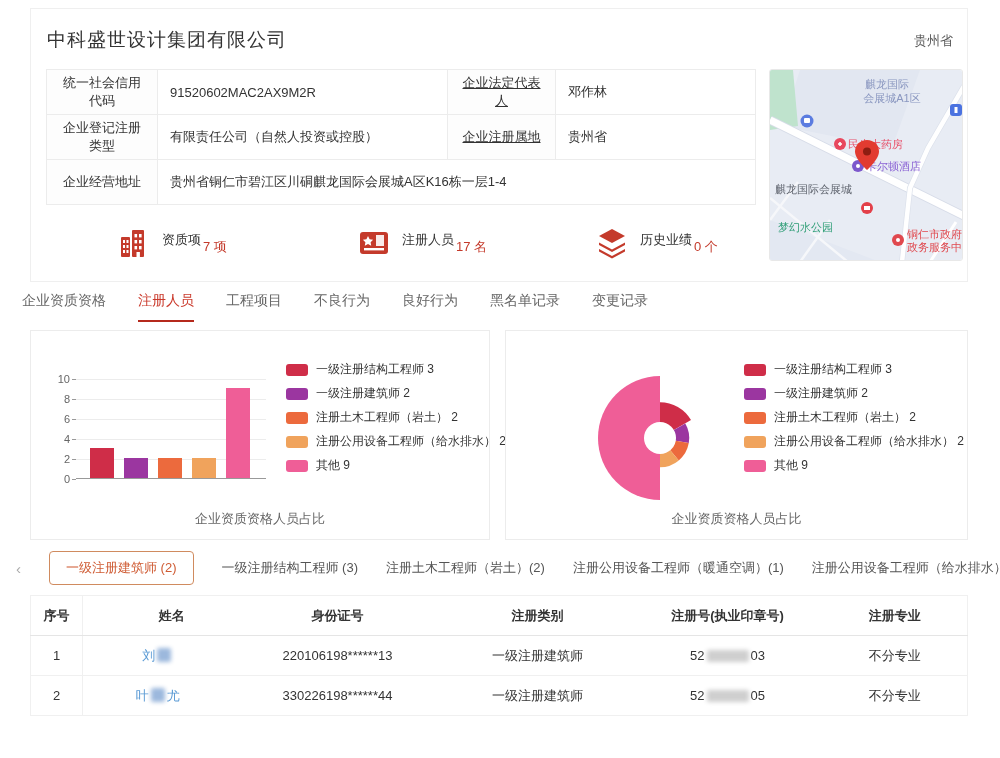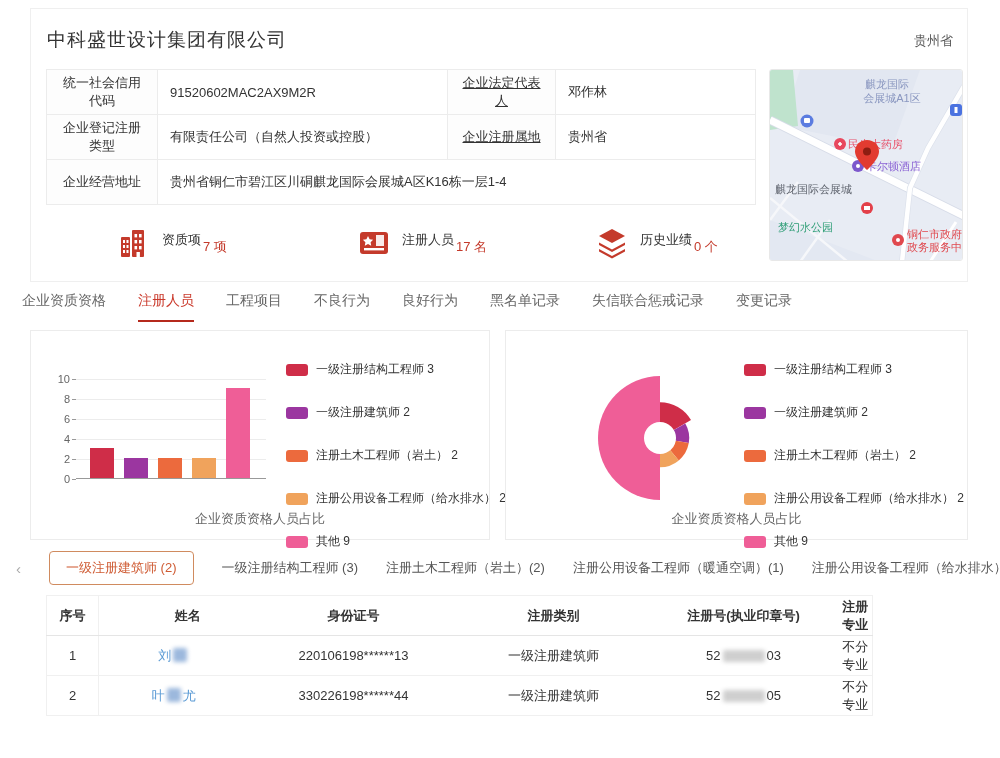--- a/index.html
+++ b/index.html
@@ -45,38 +45,38 @@
   #card-bar { left:30px; width:460px; }
   #card-rose { left:505px; width:463px; }
   .chart-title { position:absolute; bottom:11px; left:0; right:0; text-align:center; font-size:13px; color:#666; }
 
   #bar-plot { position:absolute; left:45px; top:48px; width:190px; height:100px; border-bottom:1px solid #999; }
   .gridline { position:absolute; left:0; width:100%; height:1px; background:#ececec; }
   .tickmark { position:absolute; left:-4px; width:4px; height:1px; background:#999; }
   .ytick { position:absolute; left:-30px; width:24px; text-align:right; font-size:11px; color:#666; line-height:12px; }
   .bar { position:absolute; bottom:0; width:24px; }
 
-  .legend { position:absolute; top:30px; display:flex; flex-direction:column; gap:26px; }
+  .legend { position:absolute; top:30px; display:flex; flex-direction:column; gap:7px; }
   #card-bar .legend { left:255px; }
   #card-rose .legend { left:238px; }
   .legend-item { display:flex; align-items:center; gap:8px; font-size:12px; color:#333; cursor:pointer; white-space:nowrap; }
   .swatch { width:22px; height:12px; border-radius:3px; flex:0 0 auto; }
 
   #rose-wrap { position:absolute; left:79px; top:32px; width:150px; height:150px; }
 
   
   .subtabs { position:absolute; left:16px; top:551px; width:968px; height:34px;
     display:flex; align-items:center; gap:28px; font-size:13px; color:#555; }
   .subtab-arrow { color:#aaa; font-size:15px; cursor:pointer; }
   .pill { cursor:pointer; white-space:nowrap; }
   .pill.active { border:1px solid #d08b5f; border-radius:4px; padding:7px 16px; color:#cf5b33; }
 
   
-  .ppl-table { position:absolute; left:30px; top:595px; width:827px; border-collapse:collapse;
-    font-size:13px; border:1px solid #f0f0f0;margin-left:16px; }
+  .ppl-table { position:absolute; left:30px; top:595px; width:938px; border-collapse:collapse;
+    font-size:13px; border:1px solid #f0f0f0; }
   .ppl-table th, .ppl-table td { height:40px; text-align:center; font-weight:normal; }
   .ppl-table thead th { font-weight:bold; color:#333; border-bottom:1px solid #e5e5e5; }
   .ppl-table tbody tr + tr td { border-top:1px solid #f0f0f0; }
   .ppl-table th:first-child, .ppl-table td:first-child { border-right:1px solid #f0f0f0; }
   .col-idx { width:52px; } .col-name { width:150px;padding-left:28px; } .col-id { width:210px; }
   .col-cat { width:190px; } .col-reg { width:190px; }
   .name-link { color:#5b9bd5; cursor:pointer; }
 
   .redact { display:inline-block; filter:blur(2px); border-radius:2px; vertical-align:-2px; }
   .redact-name { width:14px; height:14px; background:#9cb8dd; margin:0 2px; }
@@ -208,21 +208,20 @@
     </div>
   </div>
 
   <div class="tabs">
     <div class="tab">企业资质资格</div>
     <div class="tab active">注册人员</div>
     <div class="tab">工程项目</div>
     <div class="tab">不良行为</div>
     <div class="tab">良好行为</div>
     <div class="tab">黑名单记录</div>
-    <div class="tab">失信联合惩戒记录</div>
     <div class="tab">变更记录</div>
   </div>
 
   <div class="chart-card" id="card-bar">
     <div id="bar-plot">
         <div class="tickmark" style="top: 100px;"></div>
         <div class="ytick" style="top: 94px;">0</div>
         <div class="gridline" style="top: 80px;"></div>
         <div class="tickmark" style="top: 80px;"></div>
         <div class="ytick" style="top: 74px;">2</div>

